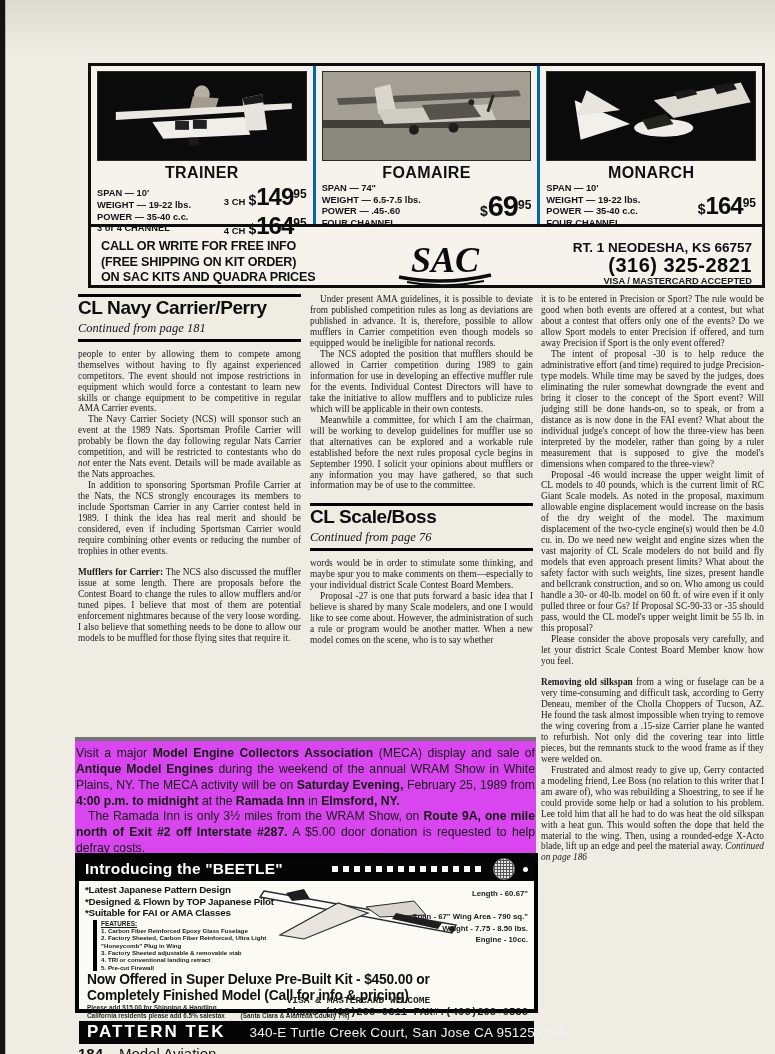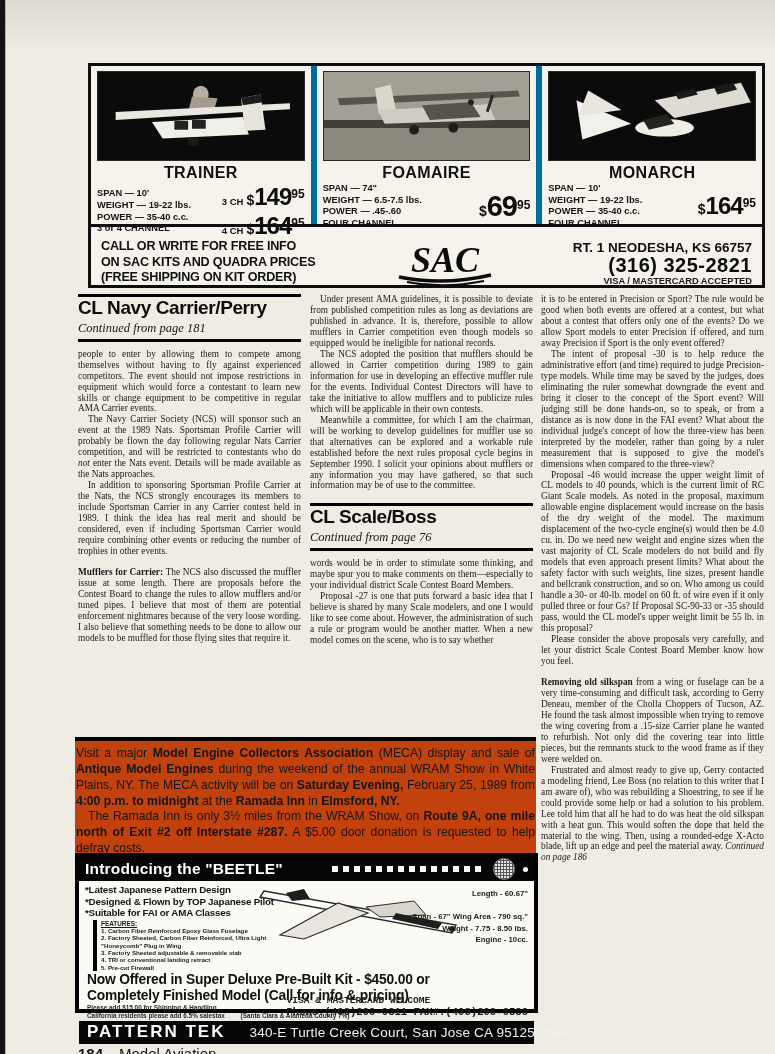--- a/index.html
+++ b/index.html
@@ -17,21 +17,21 @@
   .scan-corner{position:absolute;left:6px;top:0;width:769px;height:58px;
     background:linear-gradient(180deg,#dcd9d1 0%,#efece4 90%);}
 
   
   .sac-ad{
     position:absolute;left:88px;top:63px;width:671px;height:219px;
     border:3px solid #0e0e0e;background:#f6f3ec;
   }
   .sac-products{display:flex;height:158px;border-bottom:3px solid #0e0e0e;}
   .product{flex:1 1 0;padding:5px 6px 0;min-width:0;}
-  .product + .product{border-left:6px solid #0369a1;}
+  .product + .product{border-left:3px solid #0369a1;}
   .photo{height:88px;border:1px solid #2a2a2a;background:#0b0b0b;position:relative;overflow:hidden;}
   .photo.grey{background:linear-gradient(180deg,#a39f95 0 55%,#413f38 55% 64%,#8b887e 64% 100%);}
   .photo svg{position:absolute;left:0;top:0;width:100%;height:100%;}
   .product-name{text-align:center;font-weight:bold;font-size:16px;letter-spacing:.4px;color:#111;margin-top:3px;}
   .spec-row{display:flex;justify-content:space-between;align-items:center;margin-top:1px;}
   .specs{font-weight:bold;font-size:9.3px;line-height:1.25;color:#141414;white-space:nowrap;}
   .price-col{display:flex;flex-direction:column;justify-content:center;gap:1px;}
   .price-entry{display:flex;align-items:baseline;white-space:nowrap;}
   .price-label{font-weight:bold;font-size:9.5px;margin-right:3px;color:#111;}
   .cur{font-weight:bold;font-size:14px;color:#0d0d0d;}
@@ -59,22 +59,22 @@
   .col p.indent{text-indent:10px;}
   .col p.gap{margin-top:10px;}
   .art-head{border-top:3px solid #000;border-bottom:3px solid #000;padding:1px 0 3px;margin-bottom:7px;}
   .art-head.mid{margin-top:12px;}
   .art-title{font-family:"Liberation Sans",sans-serif;font-weight:bold;font-size:19px;letter-spacing:-.4px;color:#0d0d0d;line-height:1.1;}
   .art-cont{font-style:italic;font-size:12.5px;color:#161616;margin-top:2px;}
 
   
   .meca{
     position:absolute;left:75px;top:737px;width:459px;
-    border-top:4px solid #000000;border-bottom:4px solid #000;
-    padding:5px 1px 7px;background:#c2410c;
+    border-top:4px solid #737373;border-bottom:4px solid #000;
+    padding:5px 1px 7px;background:#d946ef;
     font-size:12.2px;line-height:1.3;color:#161616;text-align:justify;
   }
   .meca p{margin:0;}
   .meca p.indent{text-indent:12px;}
 
   
   .beetle{
     position:absolute;left:75px;top:853px;width:455px;height:152px;
     border:4px solid #000;background:#fcfaf4;display:flex;flex-direction:column;
   }
@@ -219,22 +219,22 @@
               <span class="cts">95</span>
           </div>
         </div>
       </div>
     </div>
   </div>
 
   <div class="sac-footer">
     <div class="sac-call">
         <div>CALL OR WRITE FOR FREE INFO</div>
+        <div>(FREE SHIPPING ON KIT ORDER)</div>
         <div>ON SAC KITS AND QUADRA PRICES</div>
-        <div>(FREE SHIPPING ON KIT ORDER)</div>
       </div>
     <div class="sac-logo">
       <svg width="110" height="46" viewBox="0 0 110 46">
         <text x="22" y="32" font-family="Liberation Serif, serif" font-style="italic" font-weight="bold" font-size="36" fill="#0c0c0c">SAC</text>
         <path d="M10 37 Q 55 46 102 35" stroke="#0c0c0c" stroke-width="3.5" fill="none"></path>
         <path d="M18 42 Q 55 49 95 41" stroke="#0c0c0c" stroke-width="2" fill="none"></path>
       </svg>
     </div>
     <div class="sac-addr">
       <div class="addr">RT. 1  NEODESHA, KS 66757</div>

